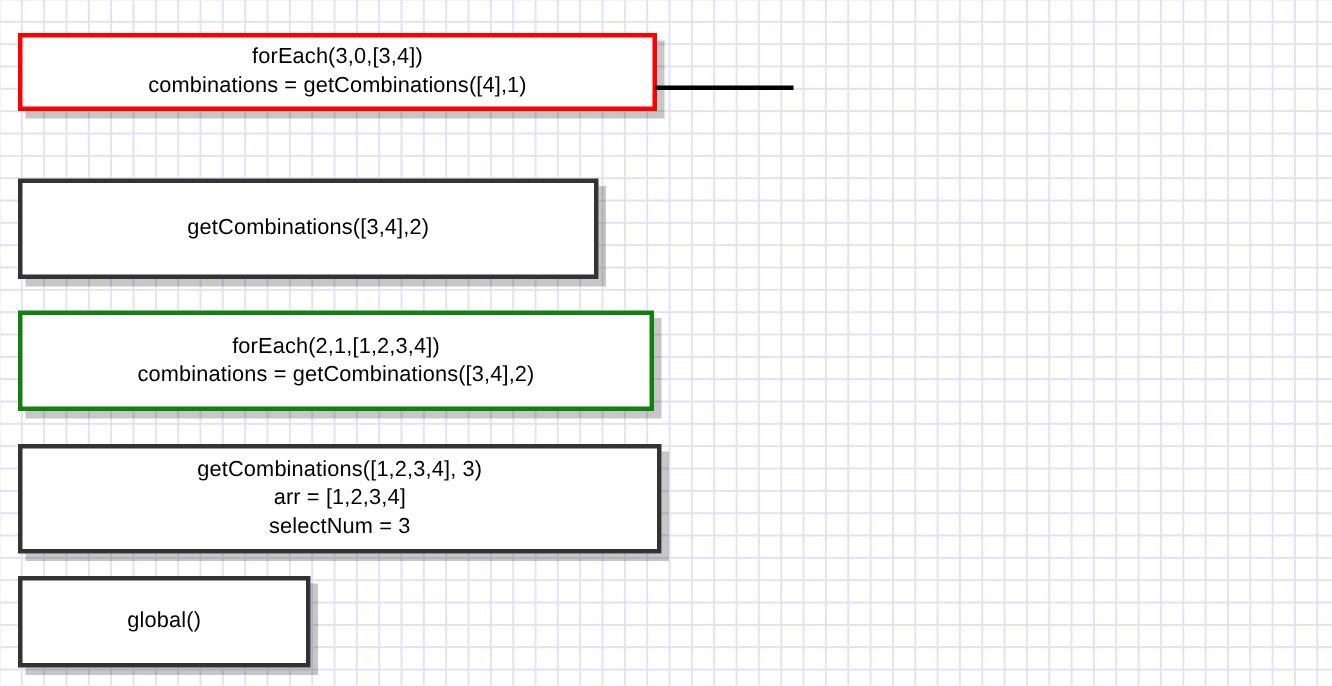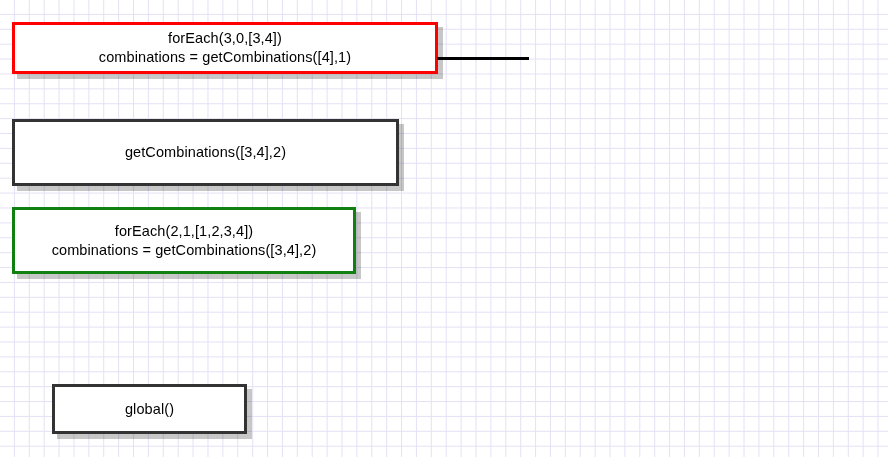--- a/index.html
+++ b/index.html
@@ -78,23 +78,28 @@
 combinations = getCombinations([4],1)</span>
   </div>
 
   <div class="edge" style="left:437px; top:57px; width:92px; height:3px;"></div>
 
 
   <div class="node rect border-black" style="left:12px; top:119px; width:387px; height:67px;">
     <span class="node-text">getCombinations([3,4],2)</span>
   </div>
 
-  <div class="node rect border-green" style="left:12px; top:207px; width:344px; height:67px;">
+  <div class="node rect border-green" style="left:12px; top:207px; width:424px; height:67px;">
     <span class="node-text">forEach(2,1,[1,2,3,4])
 combinations = getCombinations([3,4],2)</span>
   </div>
 
+  <div class="node rect border-black" style="left:12px; top:296px; width:429px; height:73px;">
+    <span class="node-text">getCombinations([1,2,3,4], 3)
+arr = [1,2,3,4]
+selectNum = 3</span>
+  </div>
 
-  <div class="node rect border-black" style="left:12px; top:384px; width:195px; height:50px;margin-left:40px;">
+  <div class="node rect border-black" style="left:12px; top:384px; width:195px; height:61px;">
     <span class="node-text">global()</span>
   </div>
 
 </div>
 
 </body></html>

